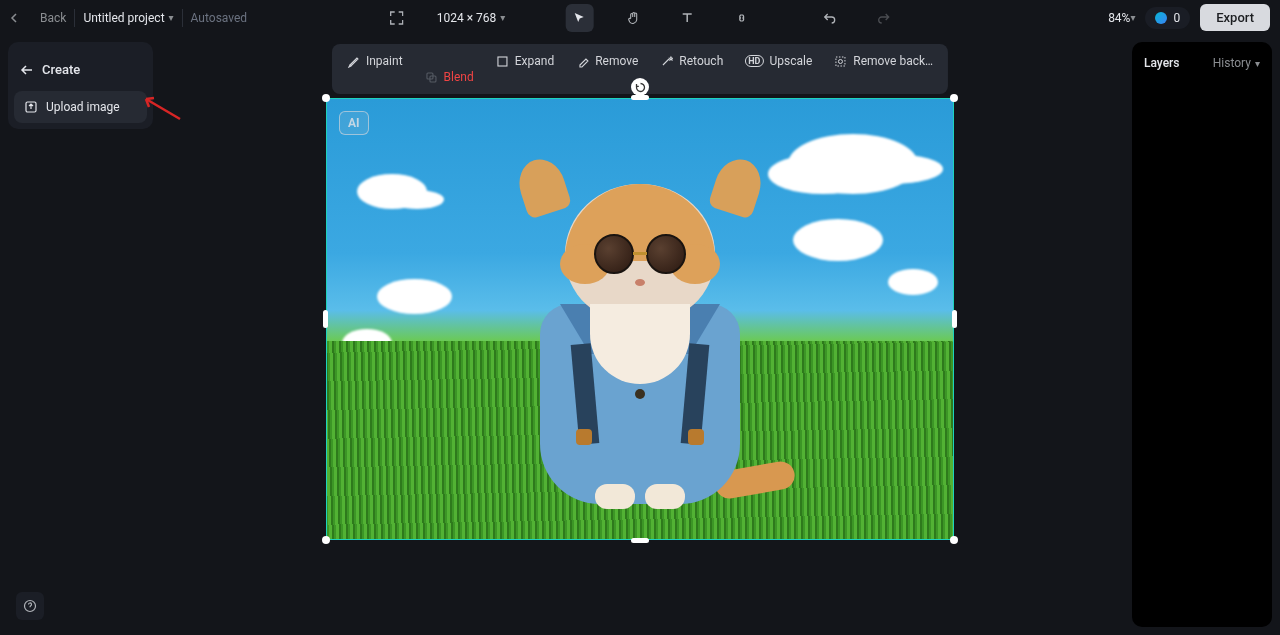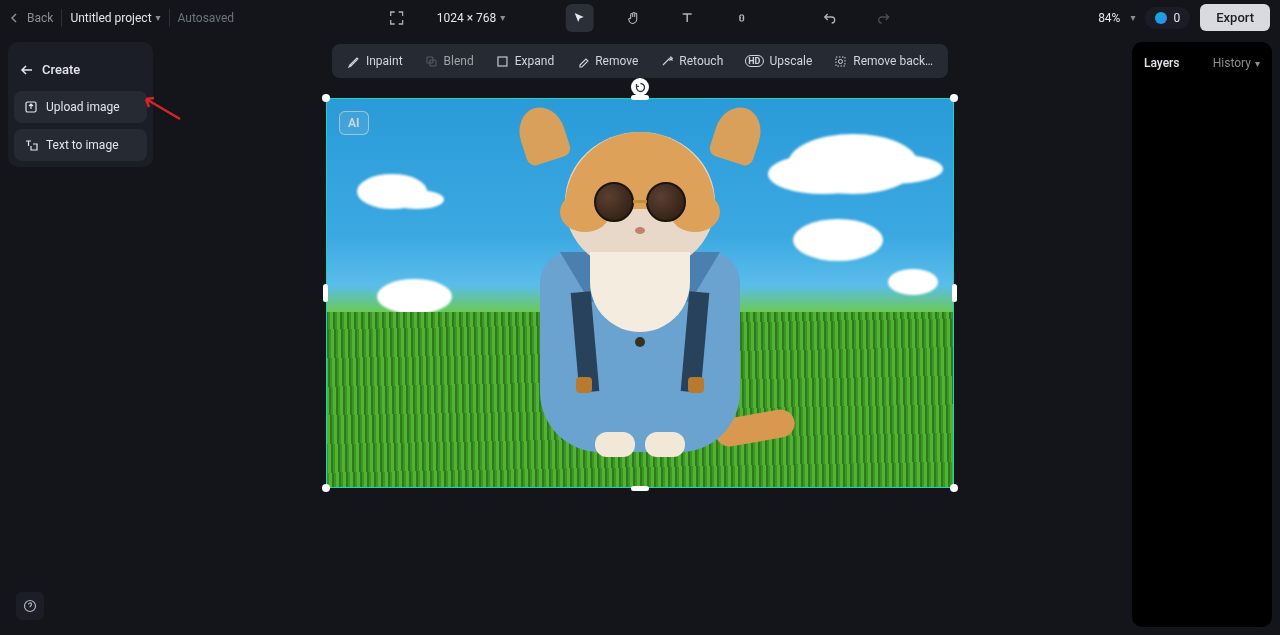--- a/index.html
+++ b/index.html
@@ -1,56 +1,56 @@
 <!DOCTYPE html>
 <html><head>
 <meta charset="utf-8">
 <style>
   * { box-sizing: border-box; margin: 0; padding: 0; font-family: -apple-system, BlinkMacSystemFont, "Segoe UI", Roboto, sans-serif; }
   body { background: #13151a; color: #e4e6eb; width: 1280px; height: 635px; overflow: hidden; position: relative; }
   
   
   .topbar { height: 35px; display: flex; align-items: center; justify-content: space-between; padding: 0 10px; font-size: 12px; }
   .topbar-left { display: flex; align-items: center; gap: 8px; }
-  .back-btn { color: #8a8d91; display: flex; align-items: center; gap: 7px; cursor: pointer; }
+  .back-btn { color: #8a8d91; display: flex; align-items: center; gap: 20px; cursor: pointer; }
   .divider-v { width: 1px; height: 18px; background: #2b2f38; }
   .project-title { color: #e4e6eb; display: flex; align-items: center; gap: 4px; }
   .autosaved { color: #6b7280; }
   .chevron { font-size: 10px; color: #8a8d91; }
 
   .topbar-center { display: flex; align-items: center; gap: 26px; position: absolute; left: 50%; transform: translateX(-50%); }
   .size-display { color: #e4e6eb; font-size: 12px; display: flex; align-items: center; gap: 4px; }
   .tool-btn { width: 28px; height: 28px; display: flex; align-items: center; justify-content: center; border-radius: 6px; cursor: pointer; color: #b0b3b8; }
   .tool-btn.active { background: #2b2f38; color: #fff; }
   .topbar-right { display: flex; align-items: center; gap: 10px; }
-  .zoom { color: #e4e6eb; display: flex; align-items: center; gap: 10px; }
+  .zoom { color: #e4e6eb; display: flex; align-items: center; gap: 0; }
   .credits-pill { background: #1a1d25; border-radius: 14px; padding: 4px 10px; display: flex; align-items: center; gap: 6px; font-size: 12px; }
   .credits-dot { width: 12px; height: 12px; border-radius: 50%; background: linear-gradient(135deg,#06b6d4,#3b82f6); }
   .export-btn { background: #d8dadf; color: #1c1e21; border-radius: 6px; padding: 6px 16px; font-size: 13px; font-weight: 500; cursor: pointer; }
 
   
   .left-panel { position: absolute; top: 42px; left: 8px; width: 145px; background: #1b1e26; border-radius: 10px; padding: 6px; display: flex; flex-direction: column; gap: 6px; }
   .create-header { display: flex; align-items: flex-end; gap: 8px; padding: 8px 6px; font-size: 13px; font-weight: 500; color: #e4e6eb; margin-top: 6px; }
   .panel-item { background: #262a33; border-radius: 8px; padding: 9px 10px; display: flex; align-items: center; gap: 8px; font-size: 12px; color: #e4e6eb; cursor: pointer; }
   .panel-item svg { flex-shrink: 0; }
 
   
   .arrow-annotation { position: absolute; top: 95px; left: 142px; pointer-events: none; }
 
   
   .help-btn { position: absolute; bottom: 15px; left: 16px; width: 28px; height: 28px; border-radius: 6px; background: #1b1e26; display: flex; align-items: center; justify-content: center; cursor: pointer; }
 
   
   .edit-toolbar { position: absolute; top: 44px; left: 50%; transform: translateX(-50%); background: #262a33; border-radius: 8px; padding: 4px 6px; display: flex; align-items: flex-start; gap: 4px; font-size: 12px; }
   .edit-tool { display: flex; align-items: center; gap: 6px; padding: 6px 9px; border-radius: 6px; color: #d3d5da; cursor: pointer; white-space: nowrap; }
-  .edit-tool.disabled { color: #a3a3a3; cursor: default; }
+  .edit-tool.disabled { color: #ef4444; cursor: default; margin-top: 16px; }
   .edit-tool svg { flex-shrink: 0; }
 
   
-  .canvas-wrap { position: absolute; top: 98px; left: 326px; width: 628px; height: 390px; }
+  .canvas-wrap { position: absolute; top: 98px; left: 326px; width: 628px; height: 442px; }
   .canvas-img { width: 100%; height: 100%; border: 1px solid #1dd3bd; position: relative; background: linear-gradient(to bottom, #2a9bd8 0%, #3ba8e2 35%, #5abdea 48%, #6bca55 55%, #4aa82c 100%); overflow: hidden; }
   .handle { position: absolute; width: 8px; height: 8px; background: #fff; border-radius: 50%; }
   .handle.tl { top: -4px; left: -4px; }
   .handle.tr { top: -4px; right: -4px; }
   .handle.bl { bottom: -4px; left: -4px; }
   .handle.br { bottom: -4px; right: -4px; }
   .edge-handle { position: absolute; background: #fff; }
   .edge-h { width: 18px; height: 5px; border-radius: 3px; }
   .edge-v { width: 5px; height: 18px; border-radius: 3px; }
   .edge-t { top: -3px; left: 50%; transform: translateX(-50%); }
@@ -182,26 +182,20 @@
         <path d="M6 3 L2 7 L6 11 M2 7 H12" stroke="#e4e6eb" stroke-width="1.5" fill="none"></path>
       </svg>
     <span>Create</span>
   </div>
   <div class="panel-item">
     <svg width="14" height="14" viewBox="0 0 14 14">
         <rect x="2" y="2" width="10" height="10" rx="1.5" stroke="#e4e6eb" stroke-width="1.2" fill="none"></rect>
         <path d="M7 9 V4 M5 6 L7 4 L9 6" stroke="#e4e6eb" stroke-width="1.2" fill="none"></path>
       </svg>
     <span>Upload image</span>
-  </div>
-  <div class="panel-item">
-    <svg width="14" height="14" viewBox="0 0 14 14">
-        <path d="M2 3 H7 M4.5 3 V8 M9 6 H13 V12 H7 V8" stroke="#e4e6eb" stroke-width="1.2" fill="none"></path>
-      </svg>
-    <span>Text to image</span>
   </div>
 </div>
 
 <svg class="arrow-annotation" width="40" height="26" viewBox="0 0 40 26">
   <path d="M38 24 L4 4" stroke="#d72525" stroke-width="2.5" fill="none"></path>
   <path d="M4 4 L12 3 M4 4 L7 12" stroke="#d72525" stroke-width="2.5" fill="none"></path>
 </svg>
 
 <div class="help-btn">
   <svg width="14" height="14" viewBox="0 0 14 14">

